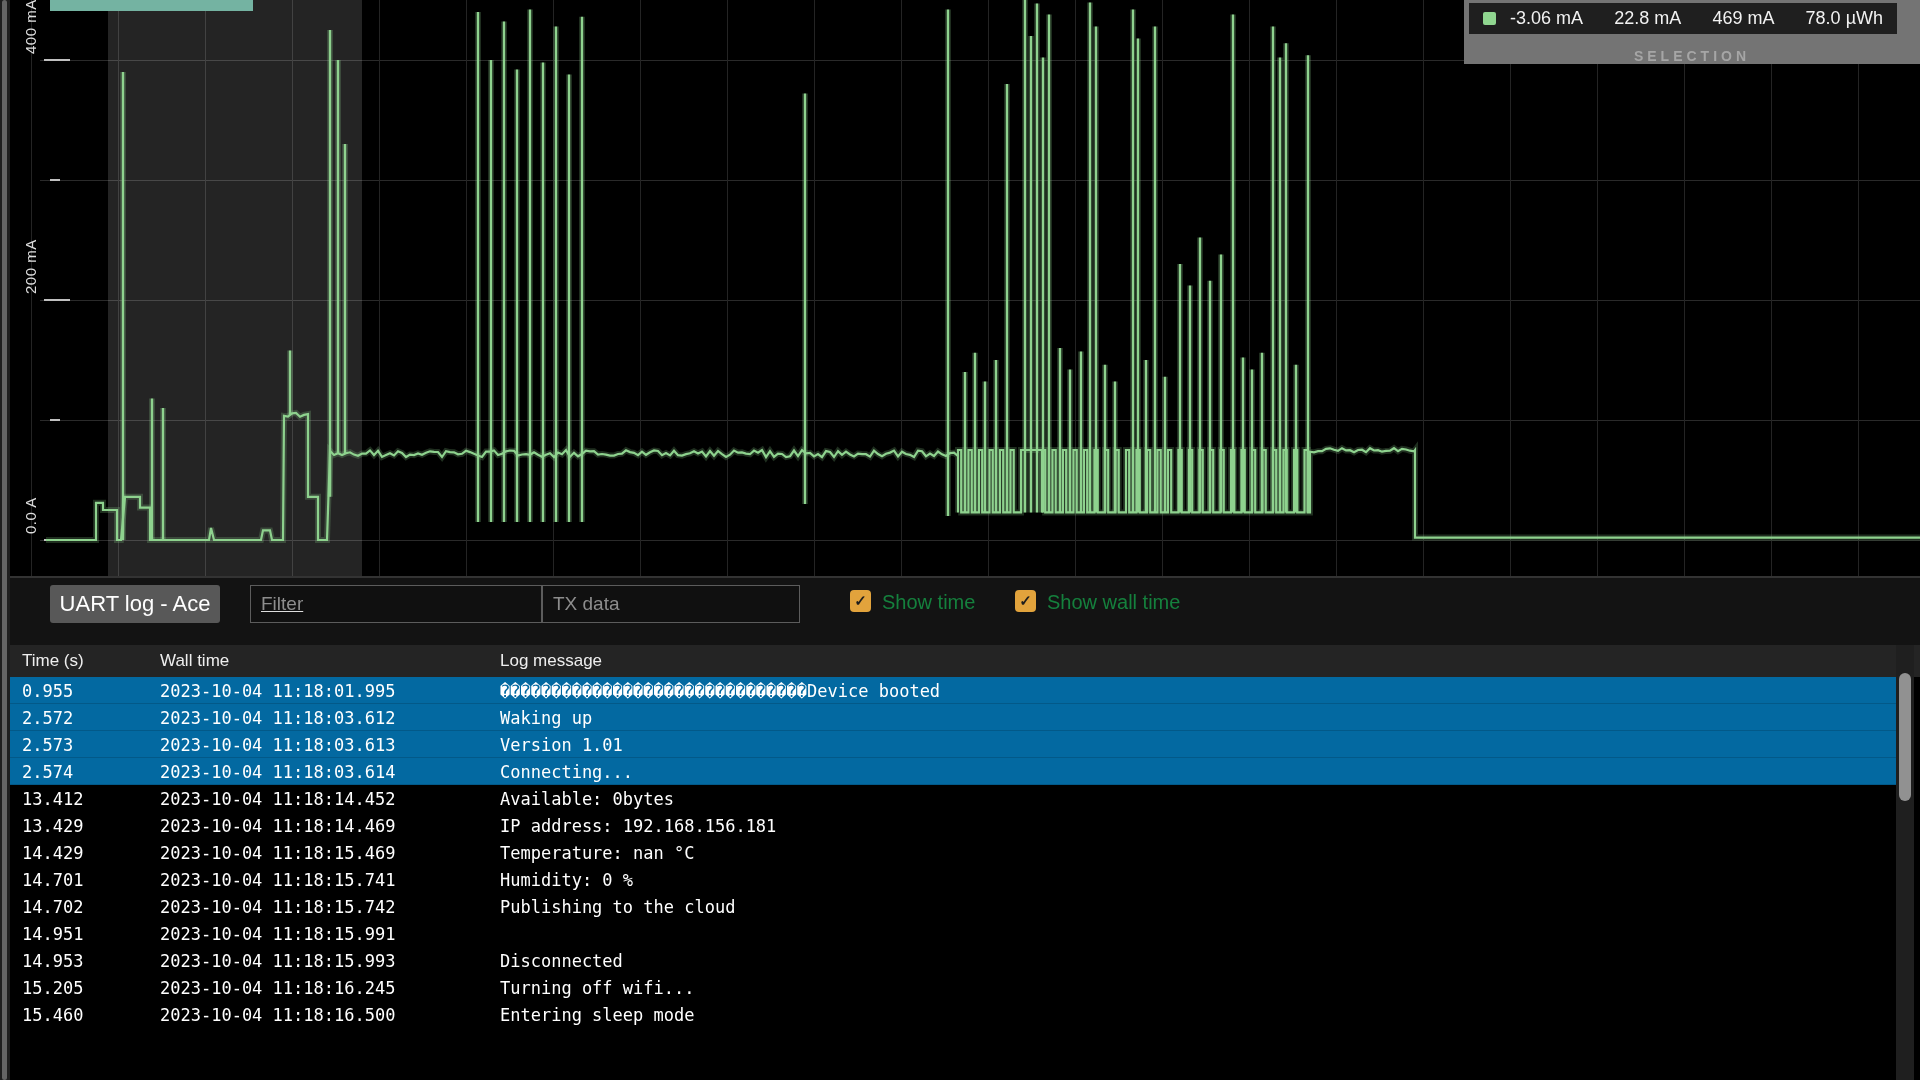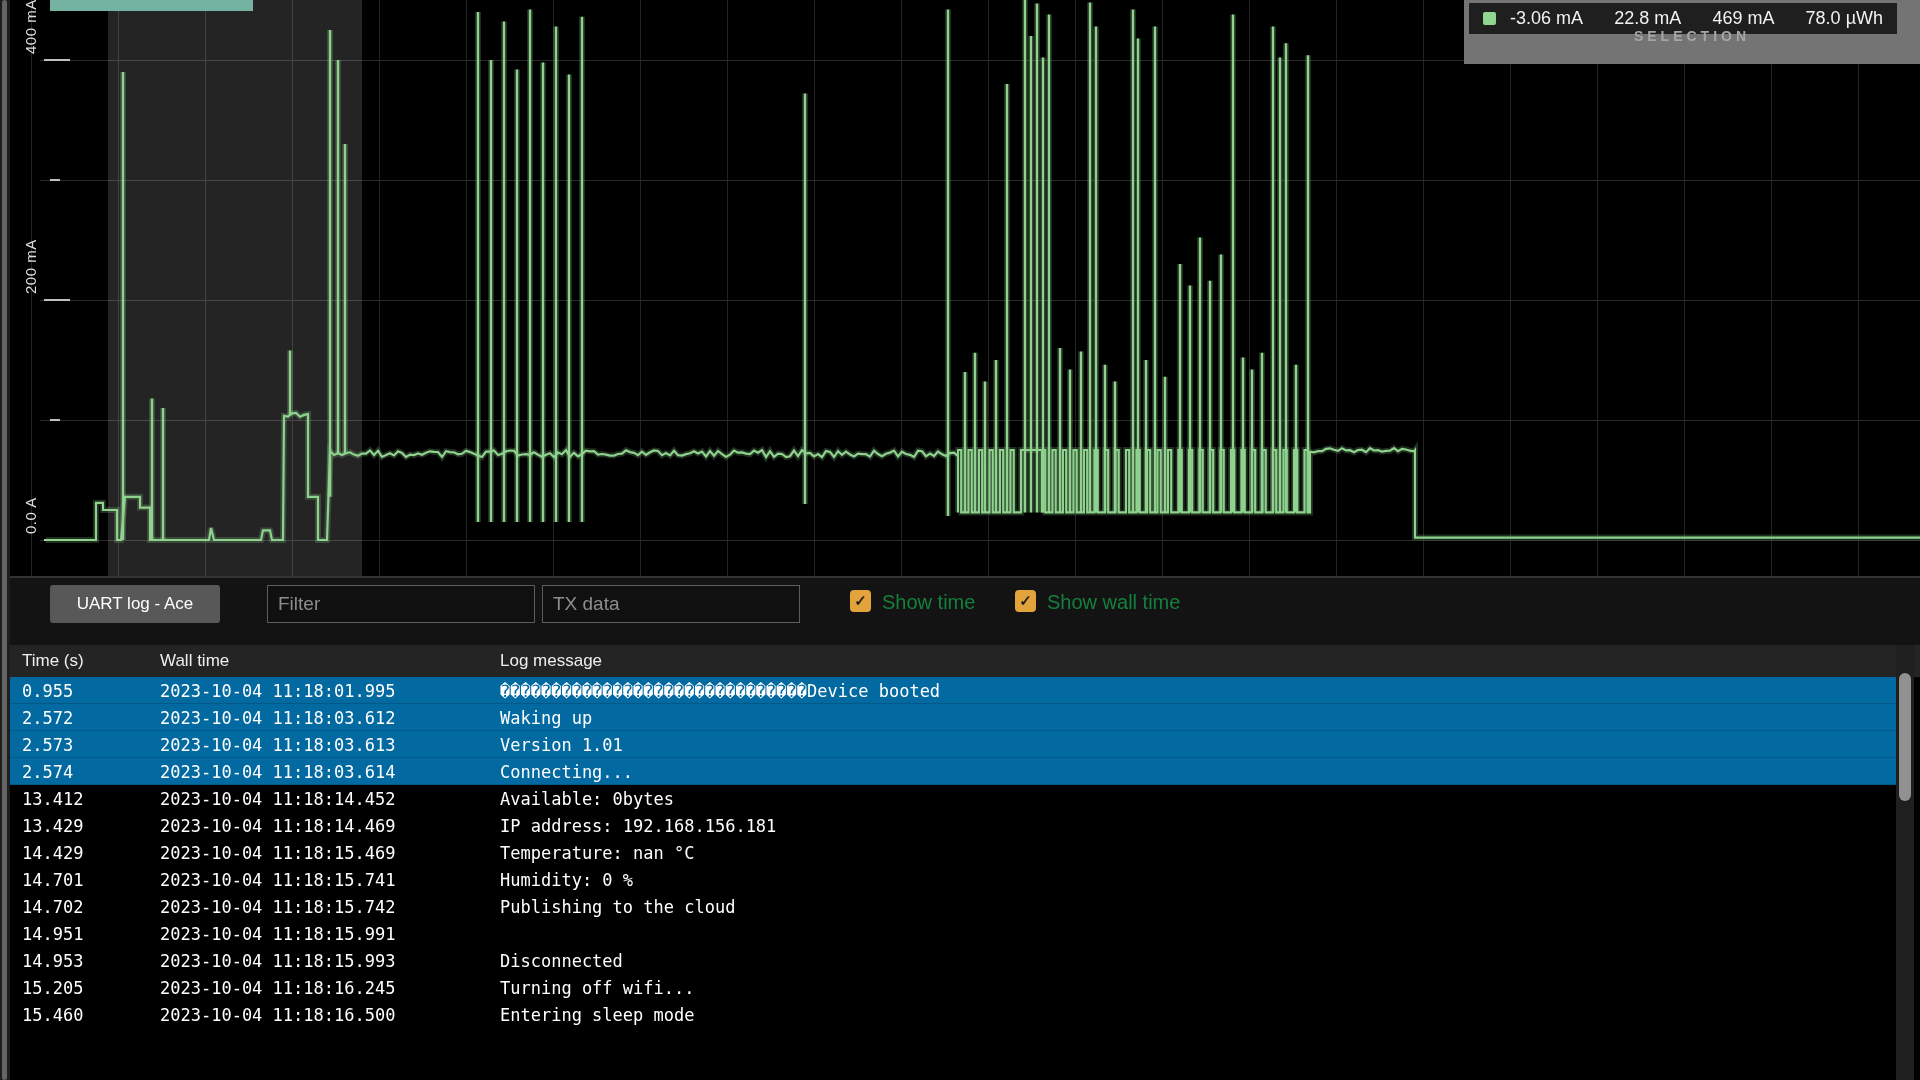--- a/index.html
+++ b/index.html
@@ -21,36 +21,36 @@
   .tick{position:absolute;height:2px;background:#c0c0c0;}
   #trace-svg{position:absolute;left:0;top:0;}
 
   
   #stats{position:absolute;right:0;top:0;width:456px;height:64px;background:#747474;}
   #stats .inner{position:absolute;left:5px;right:23px;top:3px;height:31px;background:#1f1f1f;
                 display:flex;align-items:center;padding:0 14px;box-sizing:border-box;
                 color:#f2f2f2;font-size:18px;justify-content:space-between;}
   #stats .sq{width:13px;height:13px;border-radius:2px;margin-right:14px;}
   #stats .v1wrap{display:flex;align-items:center;}
-  #stats .cap{position:absolute;left:0;right:0;top:28px;text-align:center;font-size:14px;
+  #stats .cap{position:absolute;left:0;right:0;top:48px;text-align:center;font-size:14px;
               font-weight:bold;letter-spacing:4px;color:#a6a6a6;}
 
   
   #divider{position:absolute;left:10px;top:576px;width:1910px;height:2px;background:#333;}
 
   
   #toolbar{position:absolute;left:10px;top:578px;width:1910px;height:67px;background:#131313;}
   #uart-btn{position:absolute;left:40px;top:7px;width:170px;height:38px;background:#585858;
-            border:none;border-radius:3px;color:#fff;font-size:17px;
+            border:none;border-radius:3px;color:#fff;font-size:22px;
             font-family:"Liberation Sans",sans-serif;}
   .tb-input{position:absolute;top:7px;height:38px;background:#101010;border:1px solid #5c5c5c;
             color:#ddd;font-size:19px;padding:0 10px;box-sizing:border-box;
             font-family:"Liberation Sans",sans-serif;}
   .tb-input::placeholder{color:#8d8d8d;}
-  #filter-input{left:257px;width:268px;}
+  #filter-input{left:240px;width:292px;text-decoration:underline;}
   #tx-input{left:532px;width:258px;}
   .cb{position:absolute;top:12px;width:21px;height:22px;border-radius:4px;display:flex;
       align-items:center;justify-content:center;color:#1d1d1d;font-size:15px;font-weight:bold;cursor:pointer;}
   .cb-label{position:absolute;top:13px;color:#15803d;font-size:20px;}
 
   
   #table-head{position:absolute;left:10px;top:645px;width:1910px;height:32px;background:#242424;
               display:grid;grid-template-columns:138px 340px 1fr;padding-left:12px;align-items:center;
               color:#eee;font-size:17px;}
   #rows{position:absolute;left:10px;top:677px;width:1886px;height:403px;overflow:hidden;}

